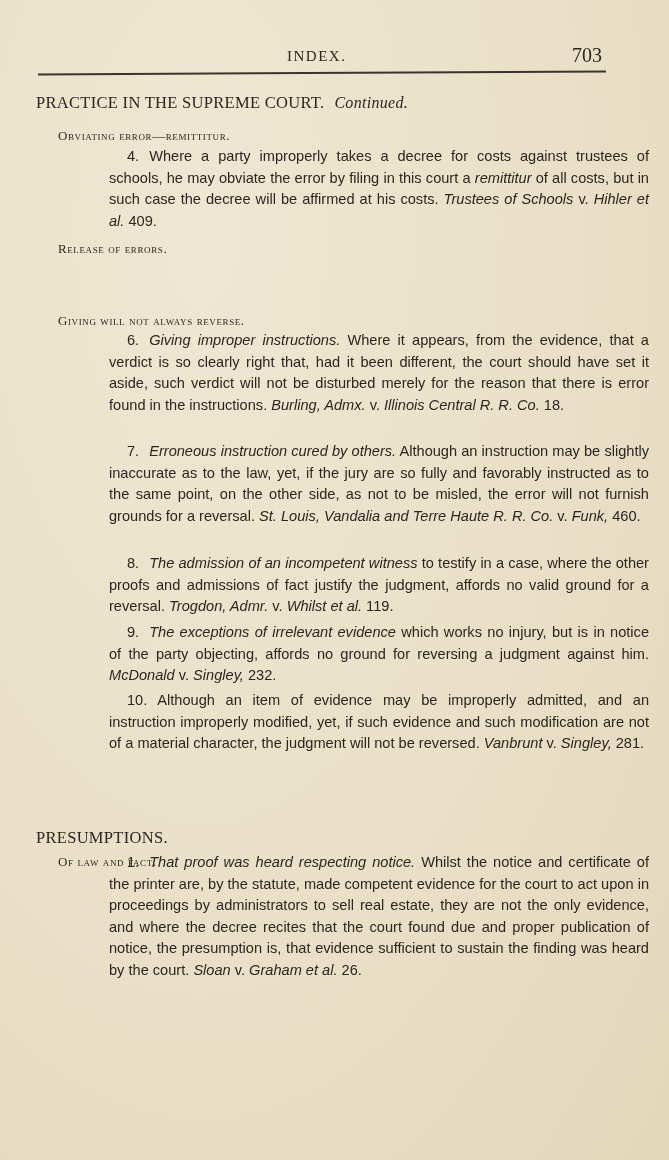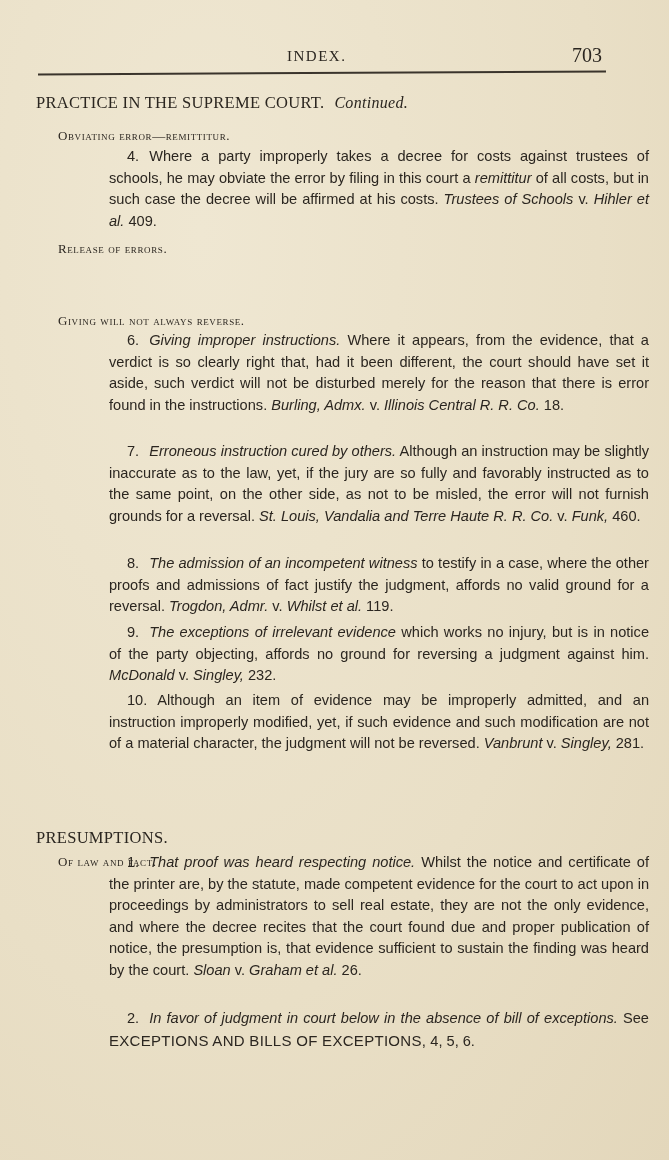--- a/index.html
+++ b/index.html
@@ -91,18 +91,15 @@
 
   <div class="section-head" style="top:828px;">
     <span>PRESUMPTIONS.</span>
   </div>
 
   <div class="subhead" style="top:838px;margin-top:16px;">Of law and fact.</div>
   <div class="para" style="top:852px;">
     <span class="num">1.</span><i>That proof was heard respecting notice.</i><span> Whilst the notice and certificate of the printer are, by the statute, made competent evidence for the court to act upon in proceedings by administrators to sell real estate, they are not the only evidence, and where the decree recites that the court found due and proper publication of notice, the presumption is, that evidence sufficient to sustain the finding was heard by the court. </span><i>Sloan</i><span> v. </span><i>Graham et al.</i><span> 26.</span>
   </div>
 
-  <div class="para" style="top:1008px;">
-    <span class="num">2.</span><i>In favor of judgment in court below in the absence of bill of exceptions.</i><span> See </span><span class="xref">EXCEPTIONS AND BILLS OF EXCEPTIONS,</span><span> 4, 5, 6.</span>
-  </div>
 
 
 </div>
 
 </body></html>

